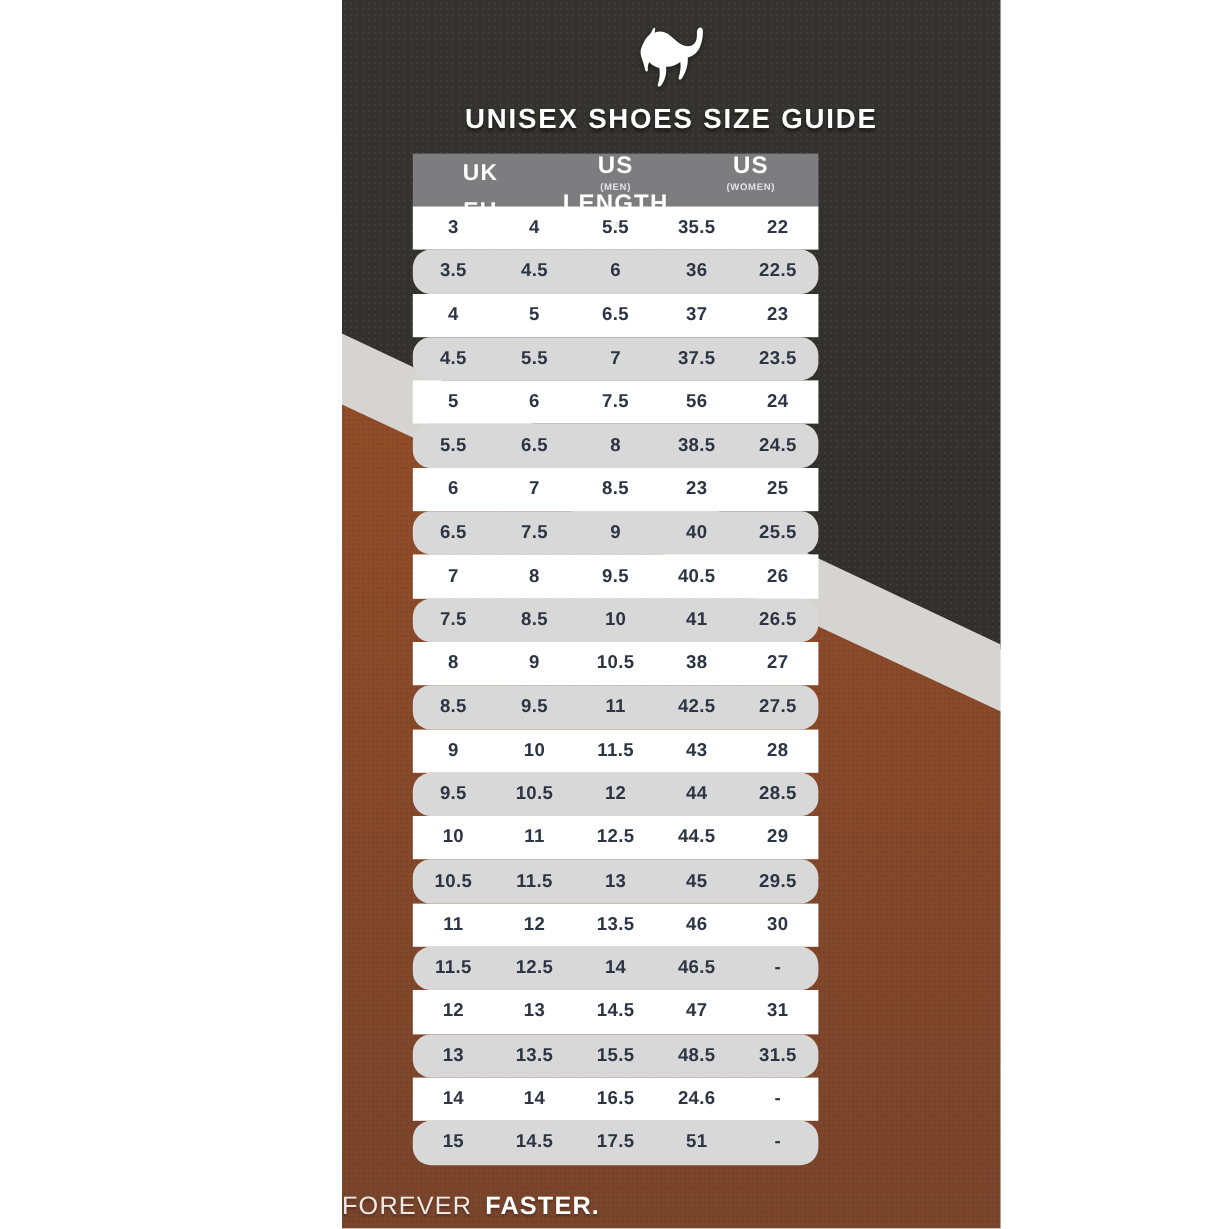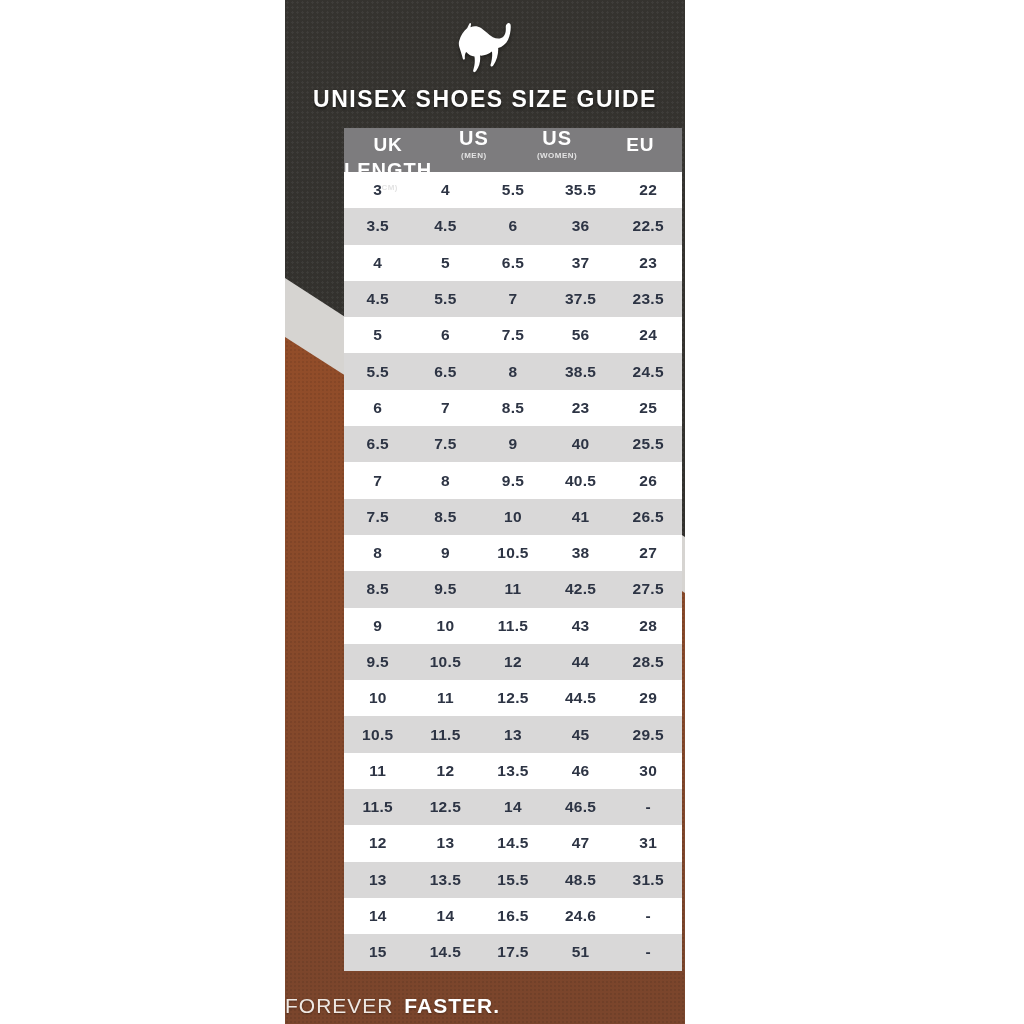--- a/index.html
+++ b/index.html
@@ -1,18 +1,18 @@
 <!DOCTYPE html>
 <html style="--dark-bg: #35332f; --stripe: #d6d4d1; --clay-top: #9e5128; --clay-bottom: #7a452c; --header-bg: #7d7c7e; --header-text: #ffffff; --row-bg: #ffffff; --row-alt-bg: #d9d8d8; --cell-text: #2d3444;"><head>
 <meta charset="utf-8">
 <style>
   html,body{margin:0;padding:0;background:#ffffff;}
   .page{position:relative;width:1024px;height:1024px;background:#ffffff;overflow:hidden;
         font-family:"Liberation Sans",sans-serif;}
-  .panel{position:absolute;left:285px;top:0;width:400px;height:1024px;overflow:hidden;}
+  .panel{position:absolute;left:285px;top:0;width:549px;height:1024px;overflow:hidden;}
 
   
   .bg-layer{position:absolute;left:0;top:0;width:100%;height:100%;}
   .bg-dark{background:linear-gradient(to bottom,var(--dark-bg,#35332f),#2e2d2a);
            clip-path:polygon(0 0,100% 0,100% 541px,0 282px);}
   .bg-dark::after{content:"";position:absolute;inset:0;
            background-image:radial-gradient(rgba(255,255,255,0.05) 1px,transparent 1.2px);
            background-size:5px 5px;}
   .bg-stripe{background:var(--stripe,#d6d4d1);
            clip-path:polygon(0 278px,100% 537px,100% 596px,0 340px);}
@@ -25,31 +25,31 @@
   .content{position:absolute;left:0;top:0;width:100%;height:100%;}
 
   .logo{position:absolute;left:50%;top:20px;transform:translateX(-50%);width:66px;height:56px;}
   .logo svg{width:100%;height:100%;filter:drop-shadow(0 2px 2px rgba(0,0,0,0.45));}
 
   .title{position:absolute;left:0;top:86px;width:100%;margin:0;text-align:center;
          color:#ffffff;font-size:23px;font-weight:800;letter-spacing:1.5px;
          text-shadow:0 2px 3px rgba(0,0,0,0.55);}
 
   .size-table{position:absolute;left:59px;top:128px;width:338px;}
-  .thead{display:grid;grid-template-columns:repeat(4,1fr);height:44px;
+  .thead{display:grid;grid-template-columns:repeat(3,1fr);height:44px;
          background:var(--header-bg,#7d7c7e);}
   .th{display:flex;flex-direction:column;align-items:center;justify-content:center;
       color:var(--header-text,#ffffff);line-height:1;}
   .th-label{font-weight:800;font-size:20px;letter-spacing:1px;}
   .th:first-child .th-label,.th:nth-child(4) .th-label{font-size:19px;}
   .th-sub{font-size:8px;letter-spacing:0.5px;margin-top:4px;color:#e3e3e3;font-weight:700;}
   .tbody{display:block;}
   .tr{display:grid;grid-template-columns:repeat(5,1fr);height:36.3px;align-items:center;
       background:var(--row-bg,#ffffff);}
-  .tr.alt{background:var(--row-alt-bg,#d9d8d8);}
+  .tr.alt{background:var(--row-alt-bg,#d9d8d8);border-radius:15px;}
   .td{text-align:center;color:var(--cell-text,#2d3444);font-size:15.5px;font-weight:700;
       letter-spacing:0.3px;}
 
   .tagline{position:absolute;left:0;top:994px;width:100%;text-align:left;color:#ffffff;
            font-size:21px;letter-spacing:1px;text-shadow:0 1px 2px rgba(0,0,0,0.3);}
   .tagline .light{font-weight:400;color:#efe9e4;}
   .tagline .bold{font-weight:800;margin-left:4px;}
 </style>
 </head>
 <body>

